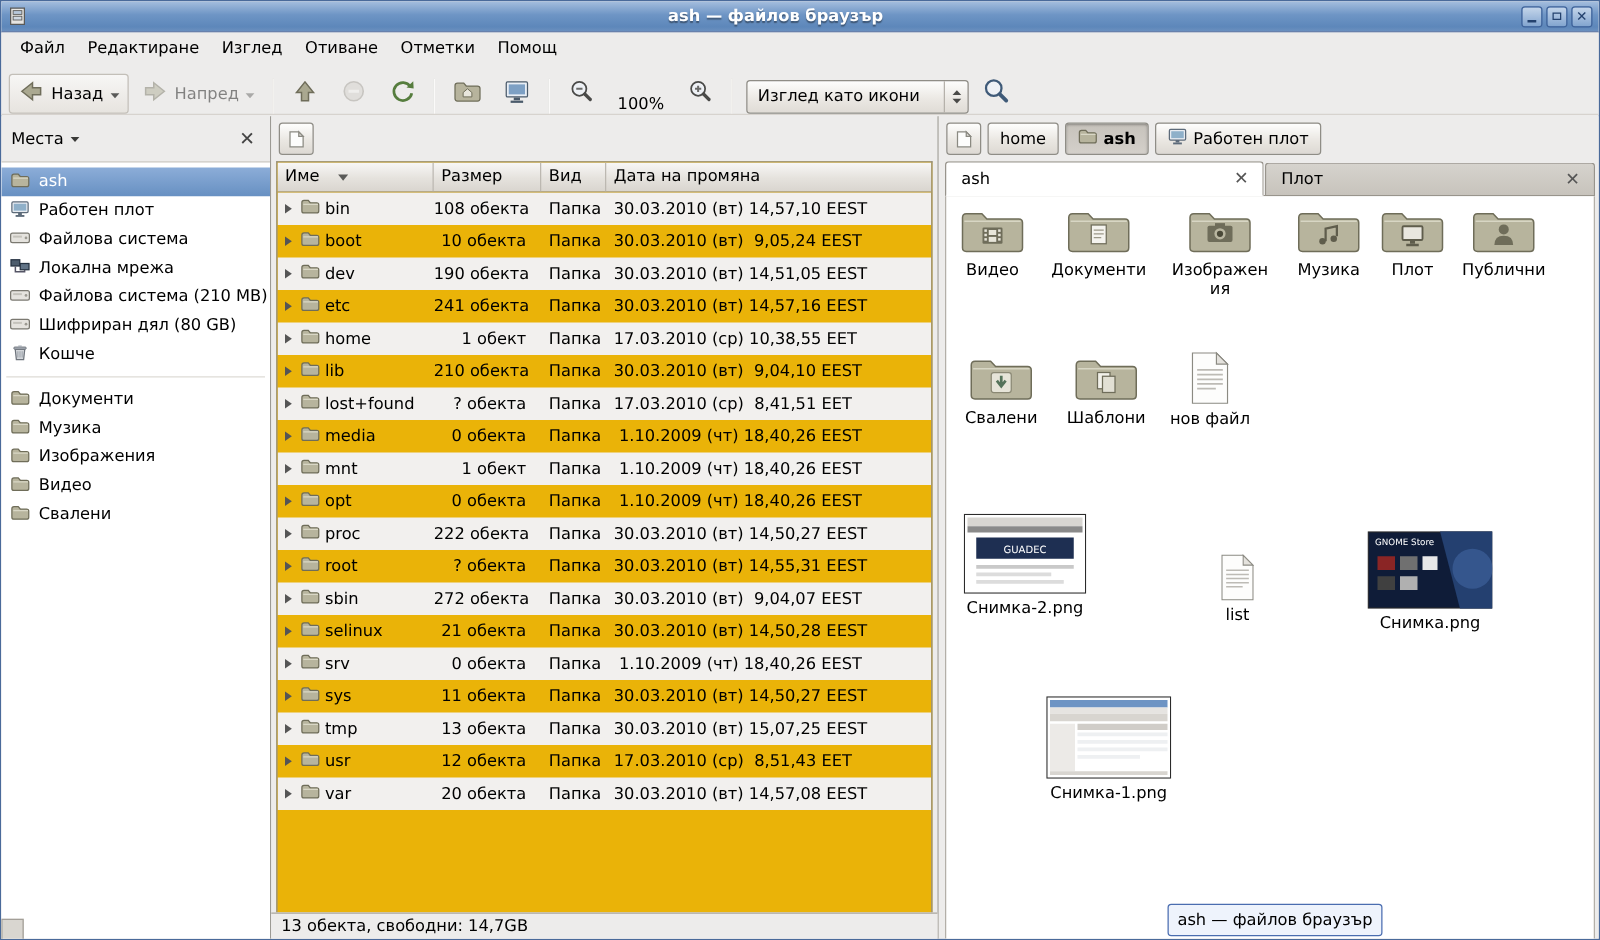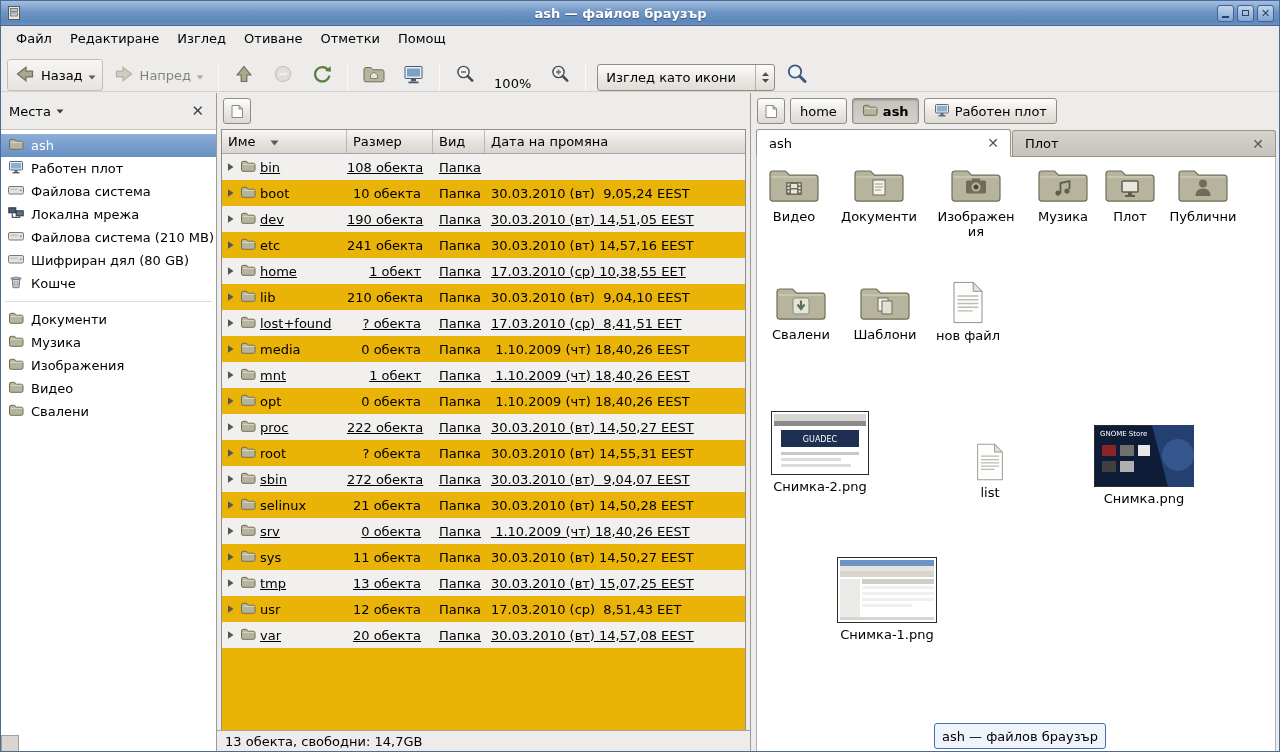--- a/index.html
+++ b/index.html
@@ -49,21 +49,21 @@
   .lp-pathbar{height:36px;display:flex;align-items:center;padding:0 6px;}
   .pbtn{height:26px;display:inline-flex;align-items:center;gap:5px;padding:0 9px;border:1px solid #8f8d86;border-radius:3px;background:linear-gradient(#fefefd,#eae7e2 55%,#ddd9d3);white-space:nowrap;}
   .pbtn.icon-only{width:28px;justify-content:center;padding:0;}
   .pbtn.active{background:linear-gradient(#c6c2bb,#d4d0ca);box-shadow:inset 0 1px 2px rgba(0,0,0,.3);font-weight:bold;}
   .listview{flex:1;margin:0 4px;background:#eab308;border:1px solid #908e88;border-bottom:none;display:flex;flex-direction:column;overflow:hidden;}
   .lv-head{display:flex;height:24px;background:linear-gradient(#f8f7f6,#e5e2dd 55%,#d9d5cf);border-bottom:1px solid #a9a59e;flex:none;}
   .hcell{display:flex;align-items:center;gap:14px;padding:0 6px;border-right:1px solid #bcb8b1;overflow:hidden;}
   .hc0{width:125px;}.hc1{width:86px;}.hc2{width:52px;}.hc3{flex:1;border-right:none;}
   .lv-rows{flex:1;overflow:hidden;}
   .row{display:flex;height:26px;align-items:center;}
-  .row.odd{background:#f2f0ee;text-decoration:underline;}
+  .row.odd{background:#f2f0ee;}
   .cell{overflow:hidden;white-space:nowrap;}
   .c0{width:125px;display:flex;align-items:center;gap:4px;padding-left:4px;}
   .c1{width:86px;text-align:right;padding-right:12px;}
   .c2{width:52px;padding-left:6px;}
   .c3{flex:1;padding-left:6px;white-space:pre;}
   .expander{display:flex;width:10px;flex:none;}
   .statusbar{height:21px;border-top:1px solid #a9a59e;display:flex;align-items:center;padding-left:8px;background:#edeceb;flex:none;}
 
   
   .pane-right{flex:1;display:flex;flex-direction:column;background:#edeceb;min-width:0;}
@@ -353,20 +353,21 @@
                   </svg>
                 </span>
                 <span><svg width="16" height="16" viewBox="0 0 16 16">
                     <path d="M1.5 5 q0-1.7 1.7-1.7 h3.4 l1.6 1.9 h5.2 q1.6 0 1.6 1.6 v4.9 q0 1.6-1.6 1.6 H3.1 q-1.6 0-1.6-1.6 z" fill="#b7b49d" stroke="#6f6d59"></path>
                     <path d="M2.6 6.4 h11.8" stroke="#d9d7c6" stroke-width="1"></path>
                   </svg></span>
                 <span>bin</span>
               </div>
               <div class="cell c1">108 обекта</div>
               <div class="cell c2">Папка</div>
+              <div class="cell c3">30.03.2010 (вт) 14,57,10 EEST</div>
             </div>
             <div class="row even">
               <div class="cell c0">
                 <span class="expander">
                   <svg width="9" height="10" viewBox="0 0 9 10">
                     <path d="M2 1.2 L7.5 5 L2 8.8 z" fill="#555"></path>
                   </svg>
                 </span>
                 <span><svg width="16" height="16" viewBox="0 0 16 16">
                     <path d="M1.5 5 q0-1.7 1.7-1.7 h3.4 l1.6 1.9 h5.2 q1.6 0 1.6 1.6 v4.9 q0 1.6-1.6 1.6 H3.1 q-1.6 0-1.6-1.6 z" fill="#b7b49d" stroke="#6f6d59"></path>

